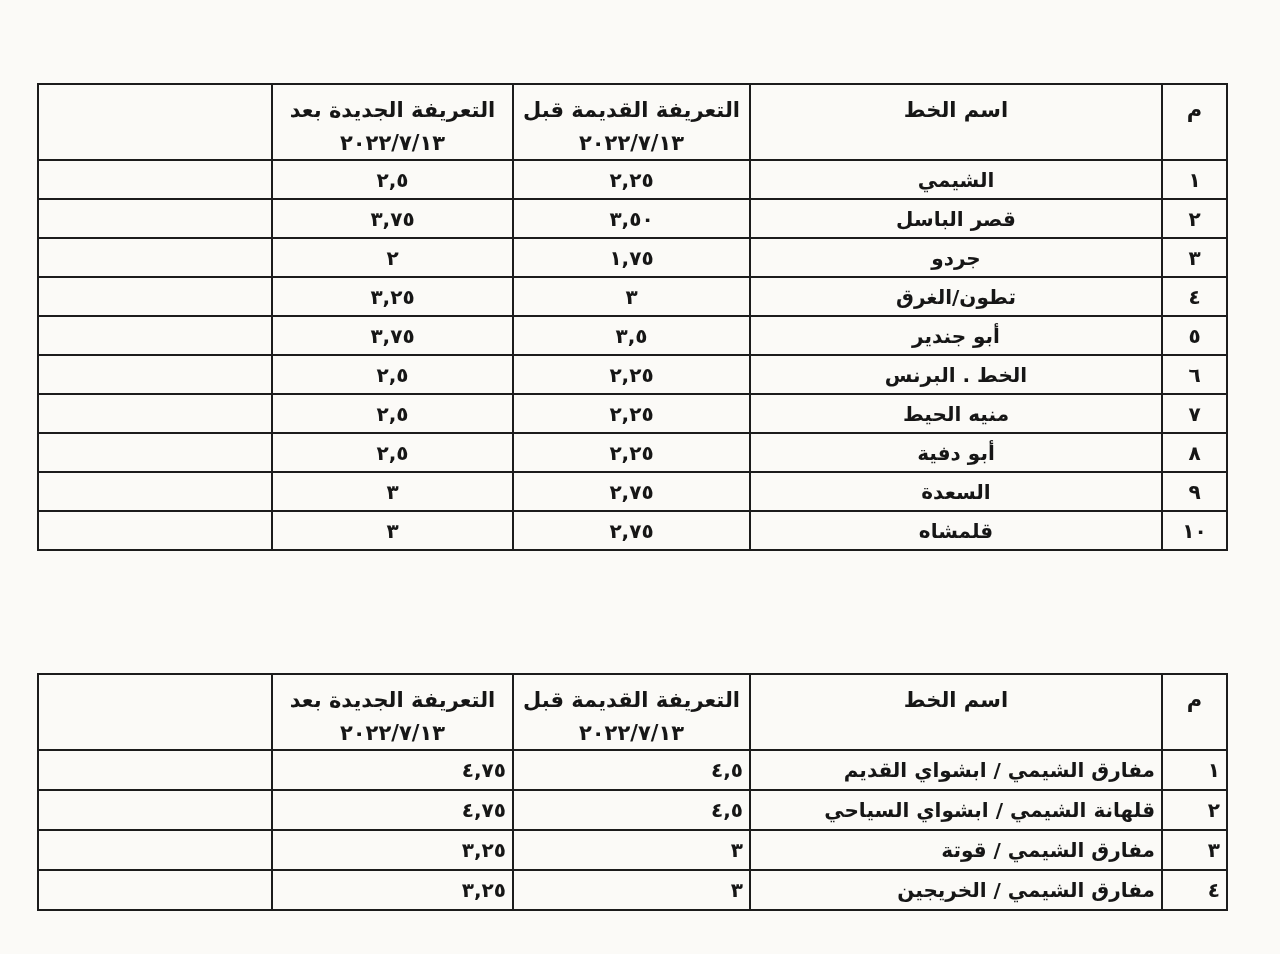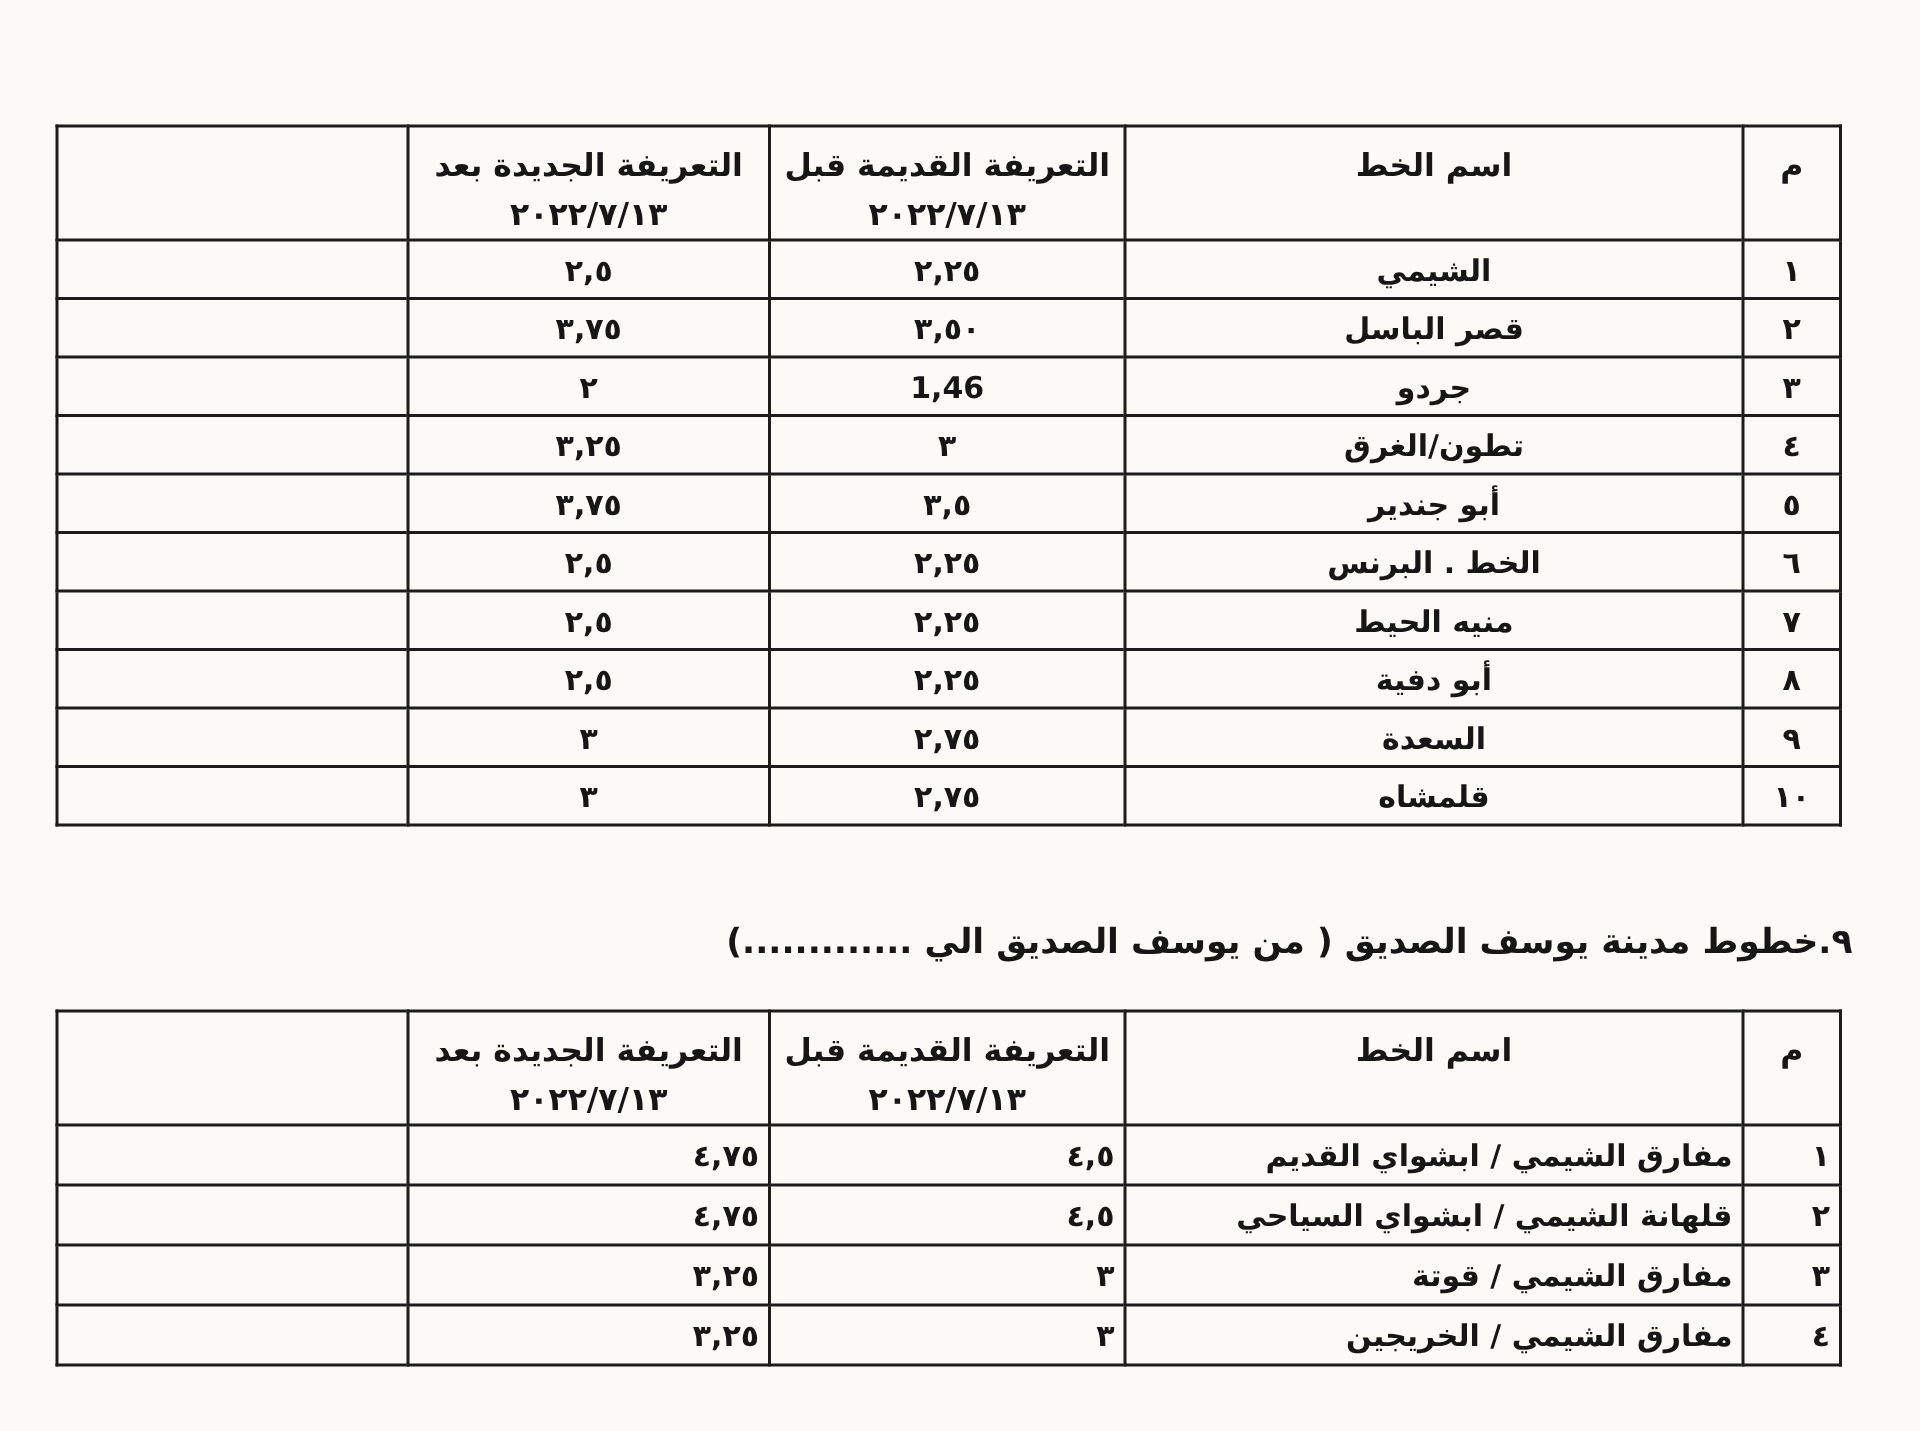--- a/index.html
+++ b/index.html
@@ -107,21 +107,21 @@
         <tr>
           <td class="col-num">٢</td>
           <td class="col-name">قصر الباسل</td>
           <td class="col-old">٣,٥٠</td>
           <td class="col-new">٣,٧٥</td>
           <td class="col-empty"></td>
         </tr>
         <tr>
           <td class="col-num">٣</td>
           <td class="col-name">جردو</td>
-          <td class="col-old">1,46</td>
+          <td class="col-old">١,٧٥</td>
           <td class="col-new">٢</td>
           <td class="col-empty"></td>
         </tr>
         <tr>
           <td class="col-num">٤</td>
           <td class="col-name">تطون/الغرق</td>
           <td class="col-old">٣</td>
           <td class="col-new">٣,٢٥</td>
           <td class="col-empty"></td>
         </tr>
@@ -163,21 +163,20 @@
         <tr>
           <td class="col-num">١٠</td>
           <td class="col-name">قلمشاه</td>
           <td class="col-old">٢,٧٥</td>
           <td class="col-new">٣</td>
           <td class="col-empty"></td>
         </tr>
       </tbody>
   </table>
 
-  <div id="title-9" class="section-title">٩.خطوط مدينة يوسف الصديق ( من يوسف الصديق الي .............)</div>
 
   <table id="table-9" class="tariff" dir="rtl">
     <colgroup>
       <col class="c-num">
         <col class="c-name">
         <col class="c-old">
         <col class="c-new">
         <col class="c-empty">
     </colgroup>
     <thead>

